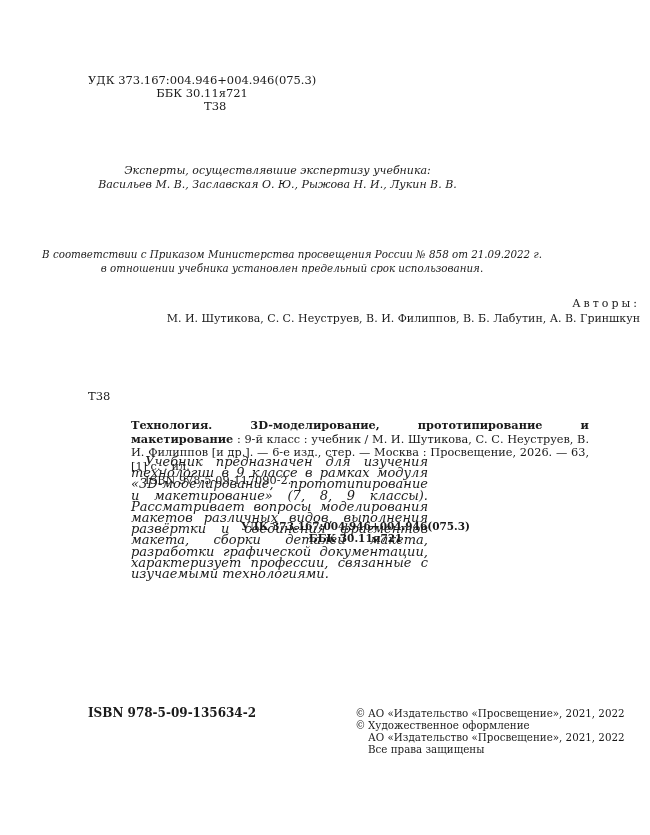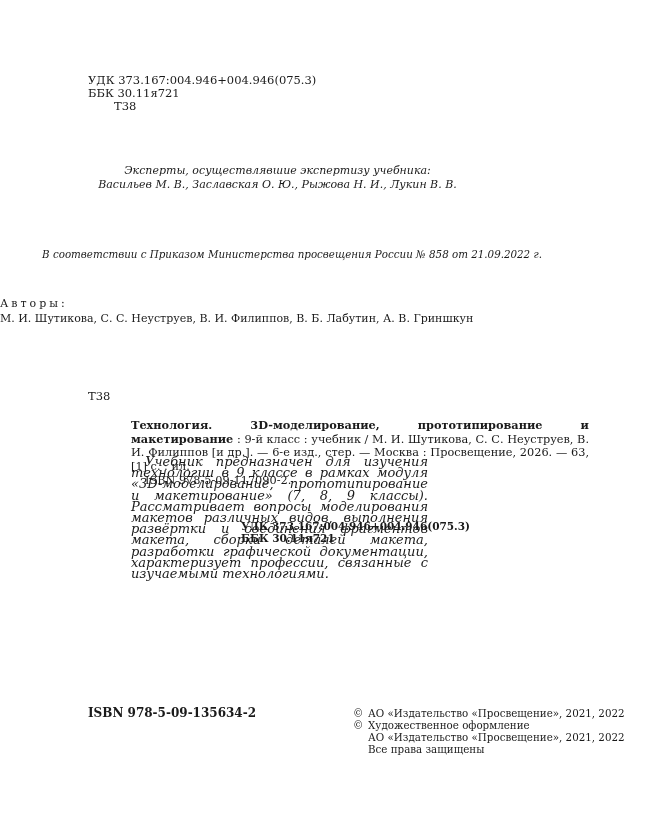--- a/index.html
+++ b/index.html
@@ -1,26 +1,26 @@
 <!DOCTYPE html>
 <html><head>
 <meta charset="utf-8">
 <style>
   html, body { margin: 0; padding: 0; background: #ffffff; }
   body {
     width: 650px; height: 835px; position: relative; overflow: hidden;
     font-family: "DejaVu Serif", "Liberation Serif", serif;
     color: #1a1a1a;
   }
-  .abs { position: absolute; }
+  .abs { position: absolute; text-align: center; }
   .codes { left: 88px; top: 74px; font-size: 11.5px; line-height: 13px; }
   .codes .indent { padding-left: 26px; }
   .experts { left: 0; width: 555px; top: 164px; text-align: center; font-style: italic; font-size: 11px; line-height: 14px; }
   .order { left: 0; width: 584px; top: 247px; text-align: center; font-style: italic; font-size: 10.3px; line-height: 14px; }
-  .authors { left: 0; width: 640px; top: 296px; text-align: left; font-size: 11px; line-height: 15px; }
+  .authors { left: 0; width: 640px; top: 296px; text-align: right; font-size: 11px; line-height: 15px; }
   .authors .title { letter-spacing: 3px; }
   .t38 { left: 88px; top: 389px; font-size: 11.5px; }
   .card { left: 131px; top: 375px; width: 458px; font-size: 11.3px; line-height: 13.5px; text-align: justify; }
   .card .bib { text-indent: 0; margin-top: 44px; }
   .card .bib b { font-weight: bold; }
   .card .isbn { margin-top: 1px; padding-left: 14px; }
   .annot { left: 131px; top: 456px; width: 297px; font-size: 13px; line-height: 11.2px; text-align: justify; font-style: italic; }
   .annot p { margin: 0; text-indent: 14px; }
   .card-codes { left: 241px; top: 520px; font-size: 10.5px; line-height: 12px; font-weight: bold; }
   .isbn-bottom { left: 88px; top: 706px; font-size: 12px; font-weight: bold; }
@@ -37,20 +37,21 @@
   <div class="indent">Т38</div>
 </div>
 
 <div class="abs experts">
   <div>Эксперты, осуществлявшие экспертизу учебника:</div>
   <div>Васильев М. В., Заславская О. Ю., Рыжова Н. И., Лукин В. В.</div>
 </div>
 
 <div class="abs order">
   <div>В соответствии с Приказом Министерства просвещения России № 858 от 21.09.2022 г.</div>
+  <div>в отношении учебника установлен предельный срок использования.</div>
 </div>
 
 <div class="abs authors">
   <div class="title">Авторы:</div>
   <div>М. И. Шутикова, С. С. Неуструев, В. И. Филиппов, В. Б. Лабутин, А. В. Гриншкун</div>
 </div>
 
 <div class="abs t38">Т38</div>
 
 <div class="abs card">

